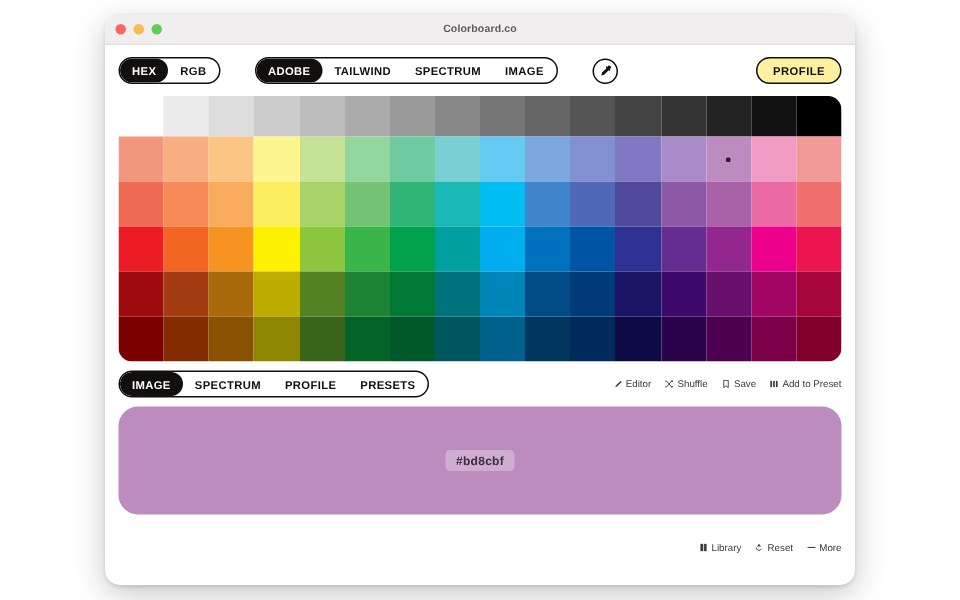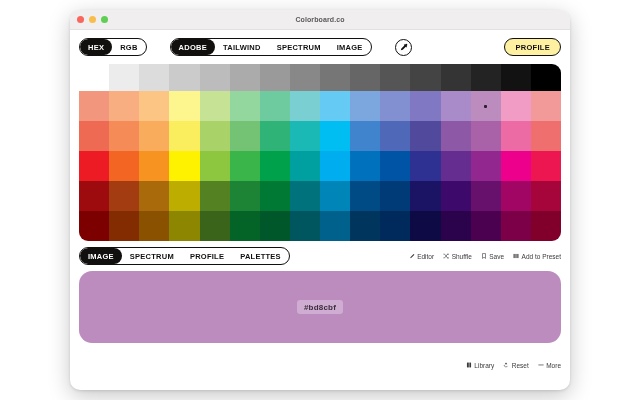--- a/index.html
+++ b/index.html
@@ -389,21 +389,21 @@
           <div class="swatch" title="#7c0047" style="background: rgb(124, 0, 71);"></div>
           <div class="swatch" title="#80002b" style="background: rgb(128, 0, 43);"></div>
         </div>
       </div>
 
     <div id="mid-toolbar">
       <div class="pill-group" id="view-tabs">
           <div class="seg active">IMAGE</div>
           <div class="seg">SPECTRUM</div>
           <div class="seg">PROFILE</div>
-          <div class="seg">PALETTES</div>
+          <div class="seg">PRESETS</div>
         </div>
       <div id="action-links">
           <div class="action-link">
             <span class="ico">
               <svg width="6" height="6" viewBox="0 0 16 16">
                 <path d="M11.5 1.6l2.9 2.9-8 8L3 13.9l1.4-3.4 8-8z" fill="#3c3a3a"></path>
               </svg>
             </span>
             <span>Editor</span>
           </div>

